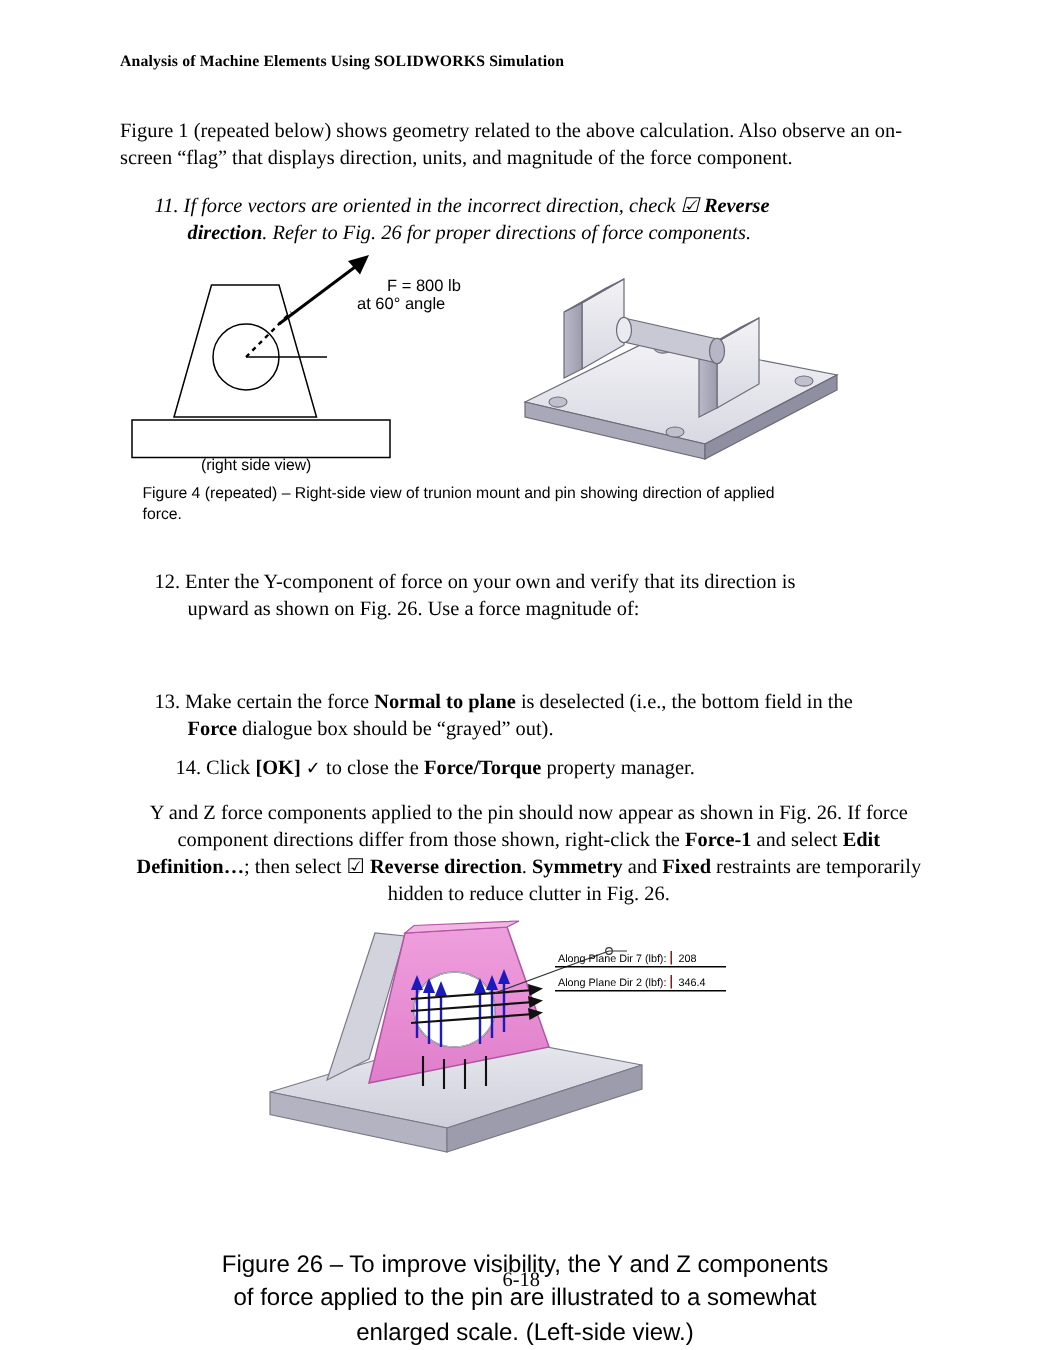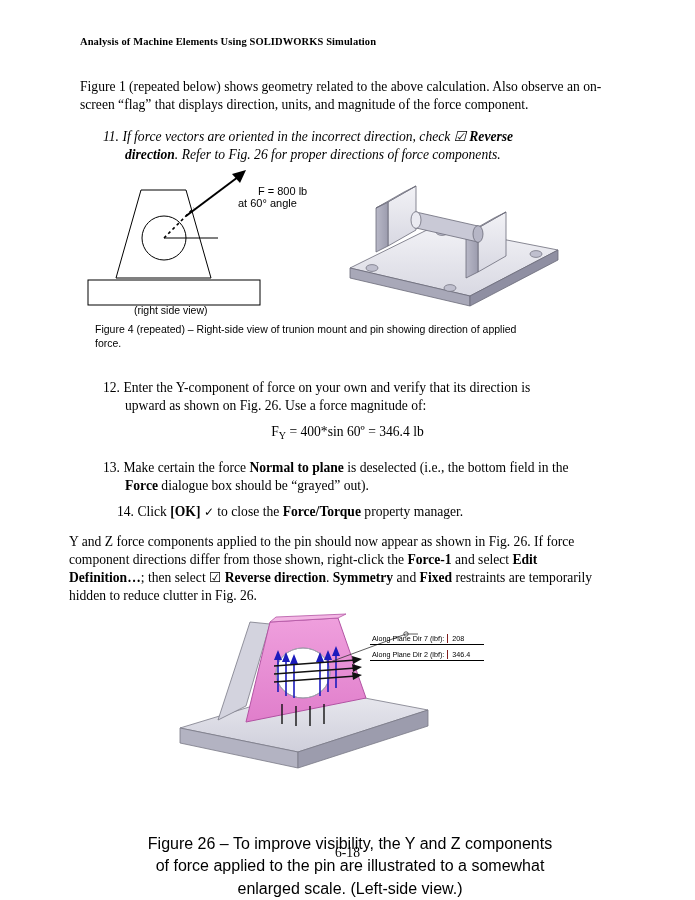--- a/index.html
+++ b/index.html
@@ -43,21 +43,21 @@
     line-height: 1.35;
     color: #000;
   }
   .item-11 { top: 128px; left: 103px; width: 430px; font-style: italic; }
   .item-11 .hang { display: block; text-indent: -22px; padding-left: 22px; }
   .item-12 { top: 379px; left: 103px; width: 460px; }
   .item-12 .hang { display: block; text-indent: -22px; padding-left: 22px; }
   .item-13 { top: 459px; left: 103px; width: 470px; }
   .item-13 .hang { display: block; text-indent: -22px; padding-left: 22px; }
   .item-14 { top: 503px; left: 117px; width: 470px; }
-  .para2 { top: 533px; left: 69px; width: 545px; }
+  .para2 { top: 533px; left: 80px; width: 545px; text-align: center; }
   .formula {
     position: absolute;
     top: 424px;
     left: 0;
     width: 695px;
     text-align: center;
     font-size: 13.6px;
   }
   .sub { font-size: 10px; vertical-align: -0.25em; }
 
@@ -231,23 +231,20 @@
 
   <div class="fig1-caption">Figure 4 (repeated) – Right-side view of trunion mount and pin showing direction of applied force.</div>
 
   <div class="item item-12">
     <span class="hang">
       <span>12.</span>
       <span>Enter the Y-component of force on your own and verify that its direction is upward as shown on Fig. 26.  Use a force magnitude of:</span>
     </span>
   </div>
 
-  <div class="formula">
-    <span>F</span><span class="sub">Y</span><span> = 400*sin 60º = 346.4 lb</span>
-  </div>
 
   <div class="item item-13">
     <span class="hang">
       <span>13.</span>
       <span>Make certain the force </span><span class="bold">Normal to plane</span><span> is deselected (i.e., the bottom field in the </span><span class="bold">Force</span><span> dialogue box should be “grayed” out).</span>
     </span>
   </div>
 
   <div class="item item-14">
     <span>14.</span>

